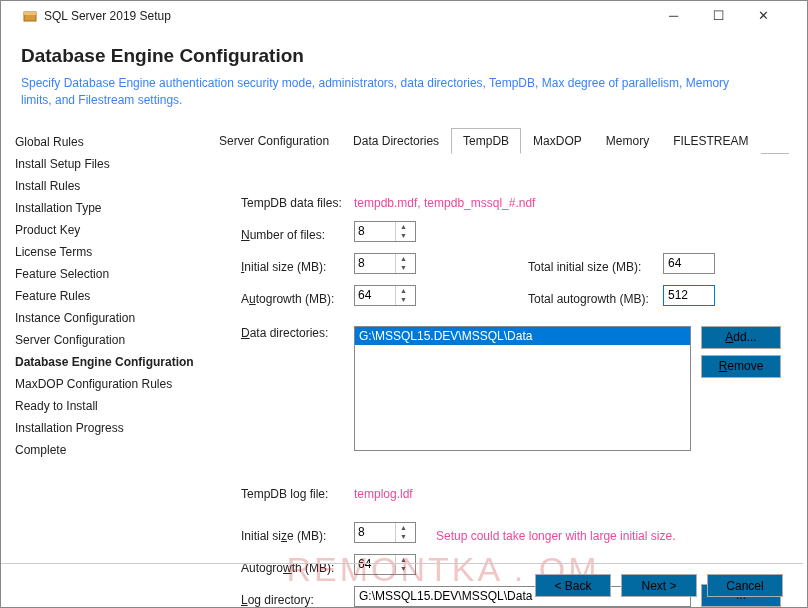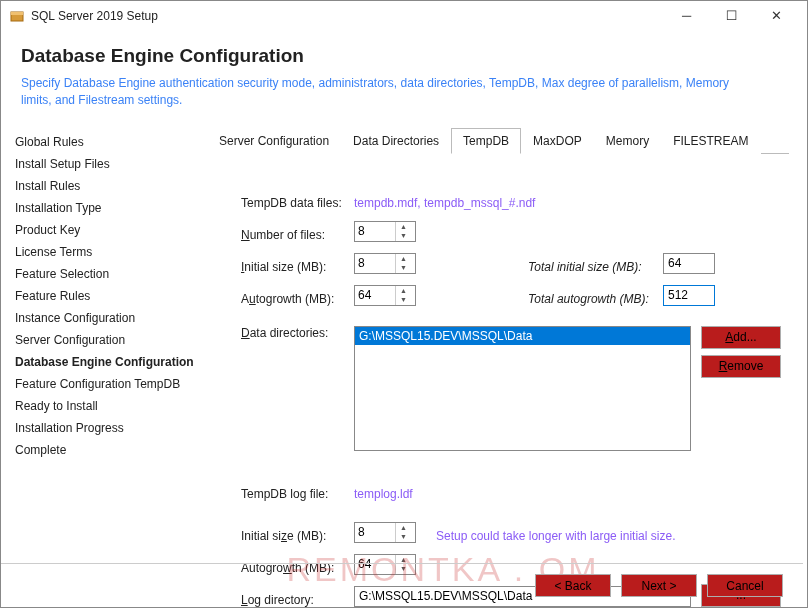--- a/index.html
+++ b/index.html
@@ -1,50 +1,50 @@
 <!DOCTYPE html>
 <html><head>
 <meta charset="utf-8">
 <style>
   * { box-sizing: border-box; margin: 0; padding: 0; }
   body { font-family: "Segoe UI", Tahoma, sans-serif; font-size: 12px; color: #222; background: #fff; width: 808px; height: 608px; overflow: hidden; border: 1px solid #888; position: relative; }
-  .titlebar { height: 30px; display: flex; align-items: center; padding: 0 8px; }
+  .titlebar { height: 30px; display: flex; align-items: center; padding: 0 21px; }
   .titlebar .icon { width: 16px; height: 16px; margin-right: 6px; }
   .titlebar .title { flex: 1; font-size: 12px; }
   .winbtn { width: 45px; height: 28px; text-align: center; line-height: 28px; font-size: 13px; color: #333; }
   .page-header { padding: 14px 20px 12px 20px; }
   .page-header h1 { font-size: 19px; font-weight: 600; color: #222; margin-bottom: 8px; }
   .page-header p { font-size: 12px; color: #3b82f6; line-height: 1.4; max-width: 720px; }
   .main { display: flex; height: 455px; padding: 4px 18px 0 14px; gap: 6px; }
   .sidebar { width: 186px; padding-top: 6px; }
   .sidebar div { font-size: 12px; padding: 4px 0; cursor: pointer; color: #222; }
   .sidebar div.active { font-weight: bold; }
   .content { flex: 1; padding-top: 2px; }
   .tabs { display: flex; border-bottom: 1px solid #bbb; }
   .tab { padding: 5px 11px; font-size: 12px; cursor: pointer; border: 1px solid transparent; position: relative; top: 1px; background: #fff; }
   .tab.active { border: 1px solid #bbb; border-bottom: 1px solid #fff; }
   .pane { padding: 18px 8px 4px 34px; font-size: 12px; }
   .row { display: flex; align-items: flex-end; min-height: 28px; }
   .row.gap { margin-bottom: 4px; }
   .lbl { width: 113px; }
-  .static { color: #8b5cf6; margin-top: 24px; }
+  .static { color: #ec4899; margin-top: 24px; }
   .numbox { display: inline-flex; align-items: stretch; width: 62px; height: 21px; border: 1px solid #888; background: #fff; }
   .numbox input { border: none; width: 40px; padding: 0 3px; font-size: 12px; outline: none; height: 100%; }
   .spin { width: 16px; border-left: 1px solid #ccc; display: flex; flex-direction: column; }
   .spin div { flex: 1; line-height: 9px; text-align: center; font-size: 7px; color: #555; }
   .mid { width: 112px; }
-  .lbl2 { width: 135px; font-style: italic; }
+  .lbl2 { width: 135px; }
   .txt { border: 1px solid #888; height: 21px; background: #fff; padding: 0 4px; font-size: 12px; }
   .txt.small { width: 52px; }
   .txt.focus { border: 1px solid #0078d7; }
   .db { display: flex; align-items: flex-start; margin-top: 20px; }
   .listbox { flex: 1; height: 125px; border: 1px solid #888; background: #fff; font-size: 12px; }
   .listbox .sel { background: #0078d7; color: #fff; padding: 2px 4px; }
   .btncol { width: 80px; margin-left: 10px; display: flex; flex-direction: column; gap: 6px; }
-  button.std { height: 23px; font-size: 12px; background: #b91c1c; border: 1px solid #adadad; cursor: pointer; padding: 0 8px; }
+  button.std { height: 23px; font-size: 12px; background: #0369a1; border: 1px solid #adadad; cursor: pointer; padding: 0 8px; }
   .log-row .lbl { width: 113px; }
   .log-input { flex: 1; height: 21px; border: 1px solid #888; padding: 0 4px; font-size: 12px; }
   .browse { width: 80px; margin-left: 10px; height: 23px; }
   .footer { position: absolute; bottom: 0; left: 0; right: 4px; height: 44px; border-top: 1px solid #ccc; display: flex; justify-content: flex-end; align-items: center; padding-right: 20px; gap: 10px; }
   .footer button { width: 76px; }
   .watermark { position: absolute; left: 50%; transform: translateX(-50%); bottom: 18px; font-family: Liberation Sans, sans-serif; font-size: 34px; color: rgba(200,50,50,0.28); letter-spacing: 3px; pointer-events: none; margin-left: 39px; }
 </style>
 </head>
 <body>
 
@@ -72,21 +72,21 @@
       <div>Install Setup Files</div>
       <div>Install Rules</div>
       <div>Installation Type</div>
       <div>Product Key</div>
       <div>License Terms</div>
       <div>Feature Selection</div>
       <div>Feature Rules</div>
       <div>Instance Configuration</div>
       <div>Server Configuration</div>
       <div class="active">Database Engine Configuration</div>
-      <div>Feature Configuration TempDB</div>
+      <div>MaxDOP Configuration Rules</div>
       <div>Ready to Install</div>
       <div>Installation Progress</div>
       <div>Complete</div>
     </div>
 
   <div class="content">
     <div class="tabs" id="tabs">
         <div class="tab">Server Configuration</div>
         <div class="tab">Data Directories</div>
         <div class="tab active">TempDB</div>

